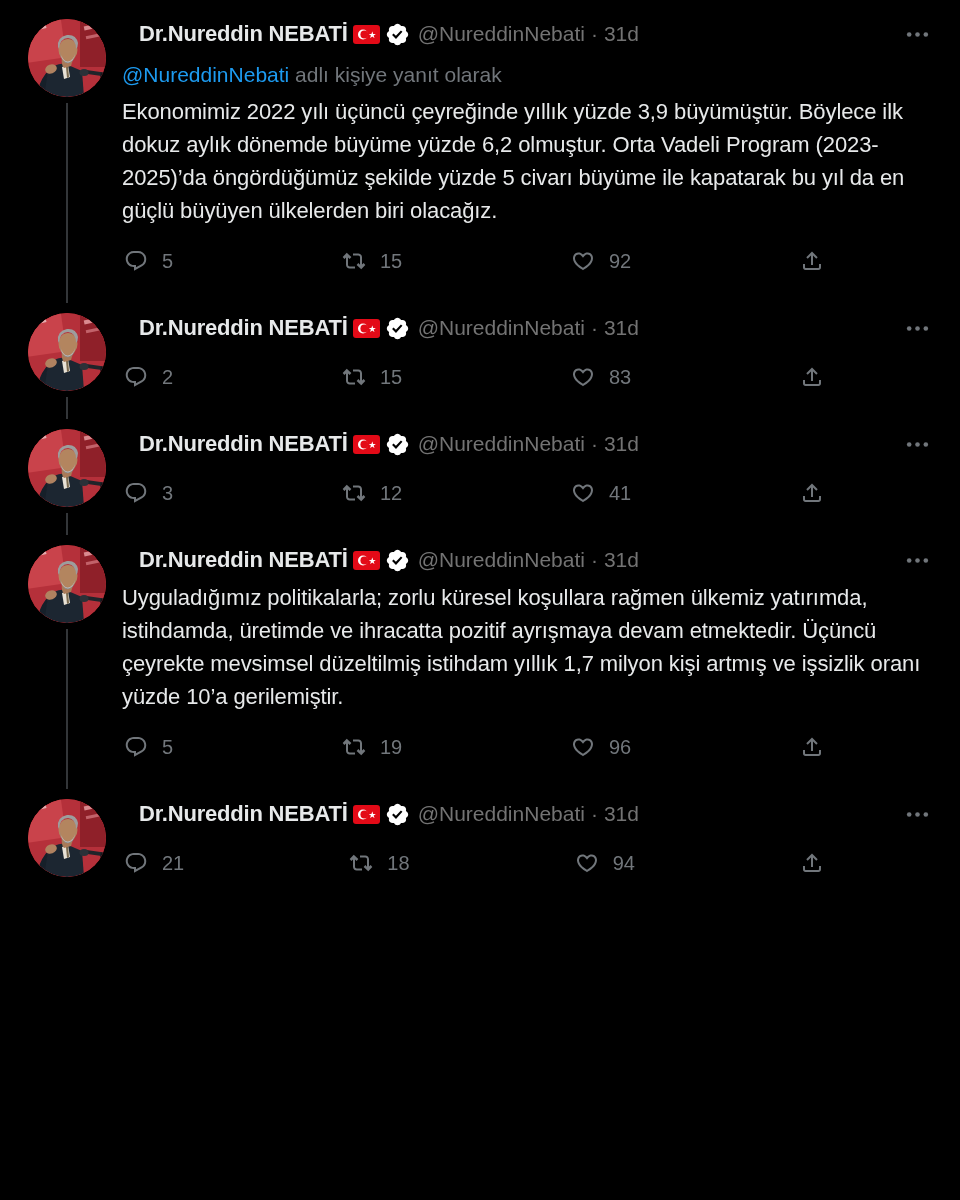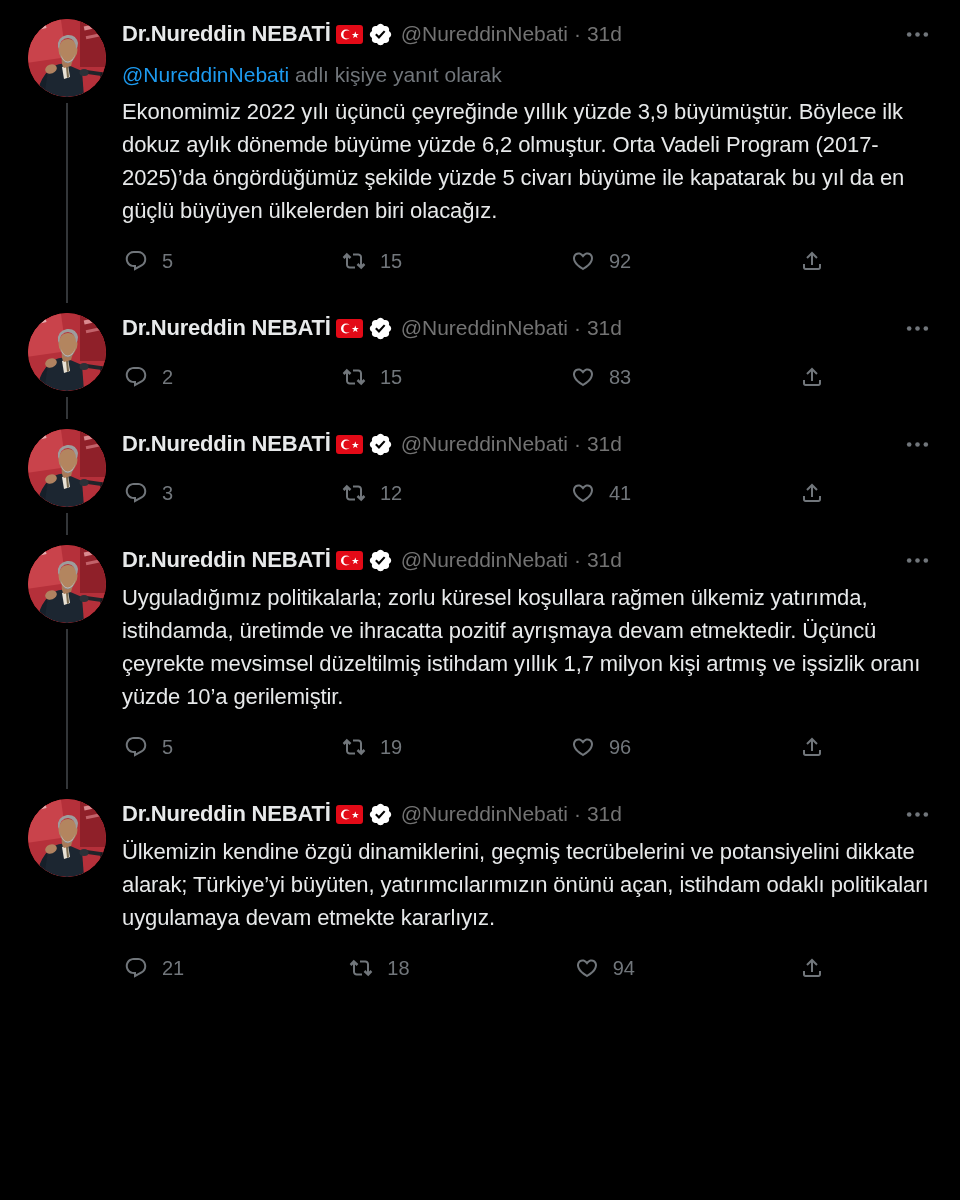--- a/index.html
+++ b/index.html
@@ -20,21 +20,21 @@
   }
   .avatar svg { display:block; }
   .thread-line {
     width:2px; flex:1; background:#333639; margin:6px 0 0 38px;
   }
   .thread-line.hidden { visibility:hidden; }
 
   .content { flex:1; min-width:0; }
 
   .header { display:flex; align-items:center; height:30px; }
-  .name { font-size:22px; font-weight:bold; color:#e7e9ea; letter-spacing:-0.2px; white-space:nowrap; }
+  .name { font-size:22px; font-weight:bold; color:#e7e9ea; letter-spacing:-0.2px; white-space:nowrap;margin-left:17px; }
   .flag { margin-left:5px; display:flex; }
   .badge { margin-left:5px; display:flex; }
   .meta { margin-left:8px; font-size:21px; color:#737373; white-space:nowrap; }
   .meta .sep { margin:0 6px; }
   .more-btn { margin-left:auto; display:flex; align-items:center; cursor:pointer; padding:2px; }
 
   .reply-context { margin-top:12px; font-size:21px; color:#71767b; line-height:28px; }
   .reply-context .mention { color:#1d9bf0; }
 
   .body-text {
@@ -144,21 +144,21 @@
             </svg>
           </span>
         <span class="meta"><span>@NureddinNebati</span><span class="sep">·</span><span>31d</span></span>
         <span class="more-btn">
             <svg width="25" height="25" viewBox="0 0 24 24">
               <use href="#ic-more"></use>
             </svg>
           </span>
       </div>
       <div class="reply-context"><span class="mention">@NureddinNebati</span><span> adlı kişiye yanıt olarak</span></div>
-      <div class="body-text">Ekonomimiz 2022 yılı üçüncü çeyreğinde yıllık yüzde 3,9 büyümüştür. Böylece ilk dokuz aylık dönemde büyüme yüzde 6,2 olmuştur. Orta Vadeli Program (2017-2025)’da öngördüğümüz şekilde yüzde 5 civarı büyüme ile kapatarak bu yıl da en güçlü büyüyen ülkelerden biri olacağız.</div>
+      <div class="body-text">Ekonomimiz 2022 yılı üçüncü çeyreğinde yıllık yüzde 3,9 büyümüştür. Böylece ilk dokuz aylık dönemde büyüme yüzde 6,2 olmuştur. Orta Vadeli Program (2023-2025)’da öngördüğümüz şekilde yüzde 5 civarı büyüme ile kapatarak bu yıl da en güçlü büyüyen ülkelerden biri olacağız.</div>
       <div class="actions">
         <div class="action">
           <svg width="24" height="24" viewBox="0 0 24 24">
               <use href="#ic-reply"></use>
             </svg>
           <span class="count">5</span>
         </div>
         <div class="action">
           <svg width="24" height="24" viewBox="0 0 24 24">
               <use href="#ic-retweet"></use>
@@ -374,21 +374,20 @@
               <use href="#ic-verified"></use>
             </svg>
           </span>
         <span class="meta"><span>@NureddinNebati</span><span class="sep">·</span><span>31d</span></span>
         <span class="more-btn">
             <svg width="25" height="25" viewBox="0 0 24 24">
               <use href="#ic-more"></use>
             </svg>
           </span>
       </div>
-      <div class="body-text">Ülkemizin kendine özgü dinamiklerini, geçmiş tecrübelerini ve potansiyelini dikkate alarak; Türkiye’yi büyüten, yatırımcılarımızın önünü açan, istihdam odaklı politikaları uygulamaya devam etmekte kararlıyız.</div>
       <div class="actions">
         <div class="action">
           <svg width="24" height="24" viewBox="0 0 24 24">
               <use href="#ic-reply"></use>
             </svg>
           <span class="count">21</span>
         </div>
         <div class="action">
           <svg width="24" height="24" viewBox="0 0 24 24">
               <use href="#ic-retweet"></use>

